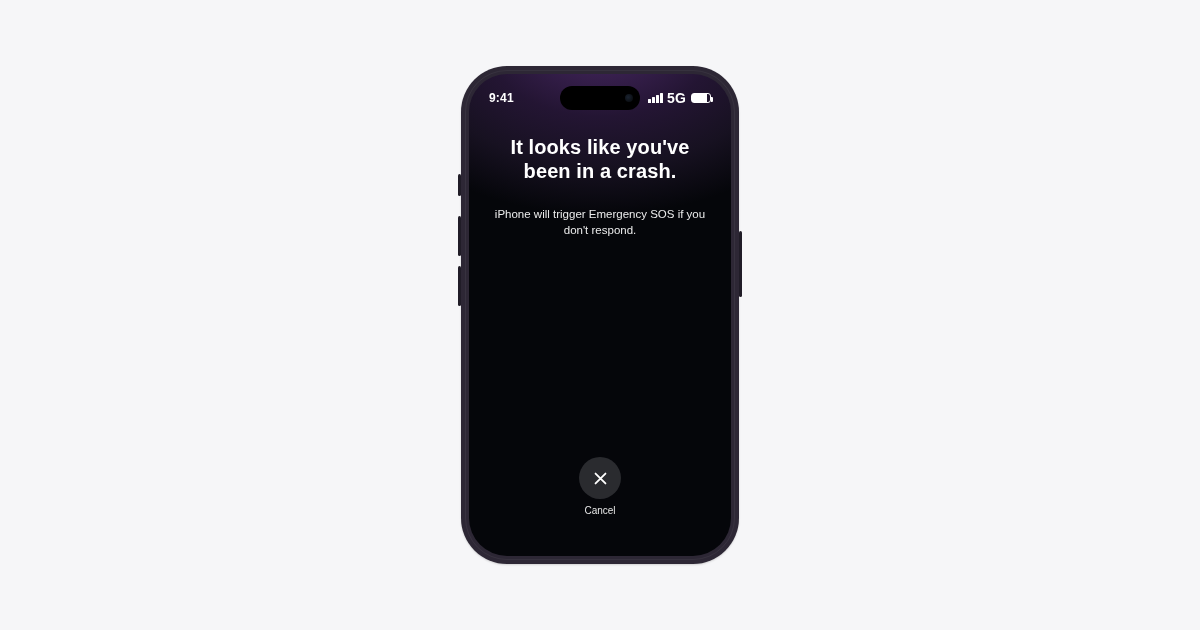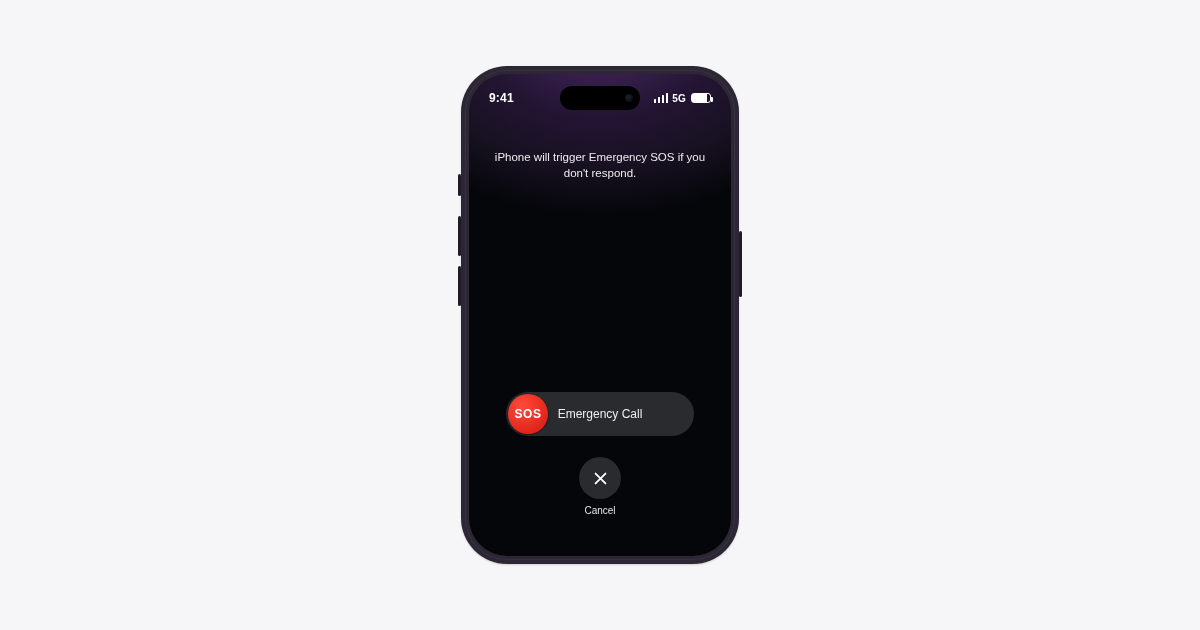--- a/index.html
+++ b/index.html
@@ -90,21 +90,21 @@
     font-weight: 600;
     letter-spacing: 0.2px;
   }
   .status-right { display:flex; align-items:center; gap:3px; }
   .bars { display:flex; align-items:flex-end; gap:1.5px; height:10px;}
   .bars span{ width:2.5px; background:#fff; border-radius:0.6px;}
   .bars span:nth-child(1){height:4px}
   .bars span:nth-child(2){height:6px}
   .bars span:nth-child(3){height:8px}
   .bars span:nth-child(4){height:10px}
-  .net-label{ font-size:10px; font-weight:600; margin-left:1px;}
+  .net-label{ font-size:14px; font-weight:600; margin-left:1px;}
   .battery {
     width:20px; height:10px;
     border:1px solid #fff; border-radius:3px;
     position:relative; margin-left:2px;
     background:linear-gradient(#fff,#fff) left/85% 100% no-repeat;
   }
   .battery::after{
     content:""; position:absolute; right:-3px; top:2.5px;
     width:2px; height:5px; background:#fff; border-radius:0 1px 1px 0;
   }
@@ -116,21 +116,21 @@
     text-align:center;
     padding: 0 18px;
   }
   .title {
     font-size: 20px;
     line-height: 1.18;
     font-weight: 700;
     letter-spacing: 0.1px;
   }
   .subtitle {
-    margin-top: 14px;
+    margin-top: 24px;
     font-size: 11.5px;
     line-height: 1.35;
     font-weight: 400;
     color: rgba(255,255,255,0.92);
   }
 
   
   .slider-wrap{
     position:absolute;
     bottom: 120px;
@@ -211,31 +211,24 @@
               <span></span>
               <span></span>
               <span></span>
           </div>
           <span class="net-label">5G</span>
           <div class="battery"></div>
         </div>
       </div>
 
       <div class="content">
+        <div class="title">It looks like you've been in a crash.</div>
         <div class="subtitle">iPhone will trigger Emergency SOS if you don't respond.</div>
       </div>
 
-      <div class="slider-wrap">
-        <div class="slider">
-          <div class="sos-knob">
-            <span>SOS</span>
-          </div>
-          <span class="slider-label">Emergency Call</span>
-        </div>
-      </div>
 
       <div class="cancel-wrap">
         <div class="cancel-btn">
           <svg viewBox="0 0 24 24">
             <path d="M5 5 L19 19 M19 5 L5 19" stroke="#fff" stroke-width="2.6" stroke-linecap="round" fill="none"></path>
           </svg>
         </div>
         <div class="cancel-label">Cancel</div>
       </div>
 

